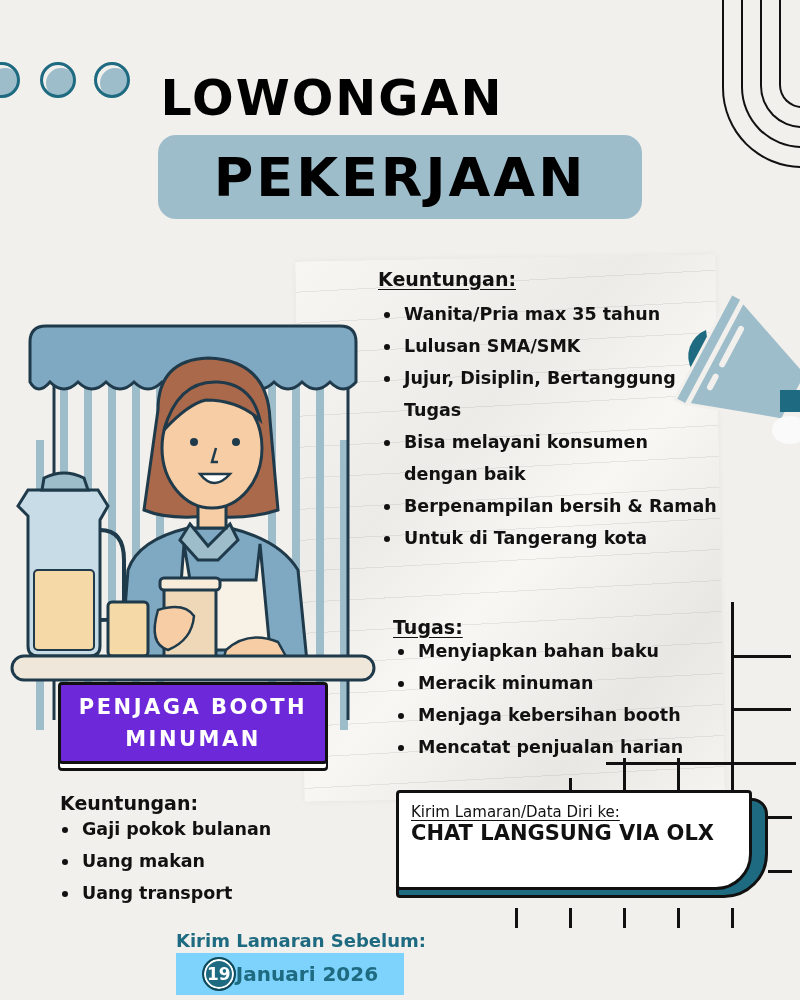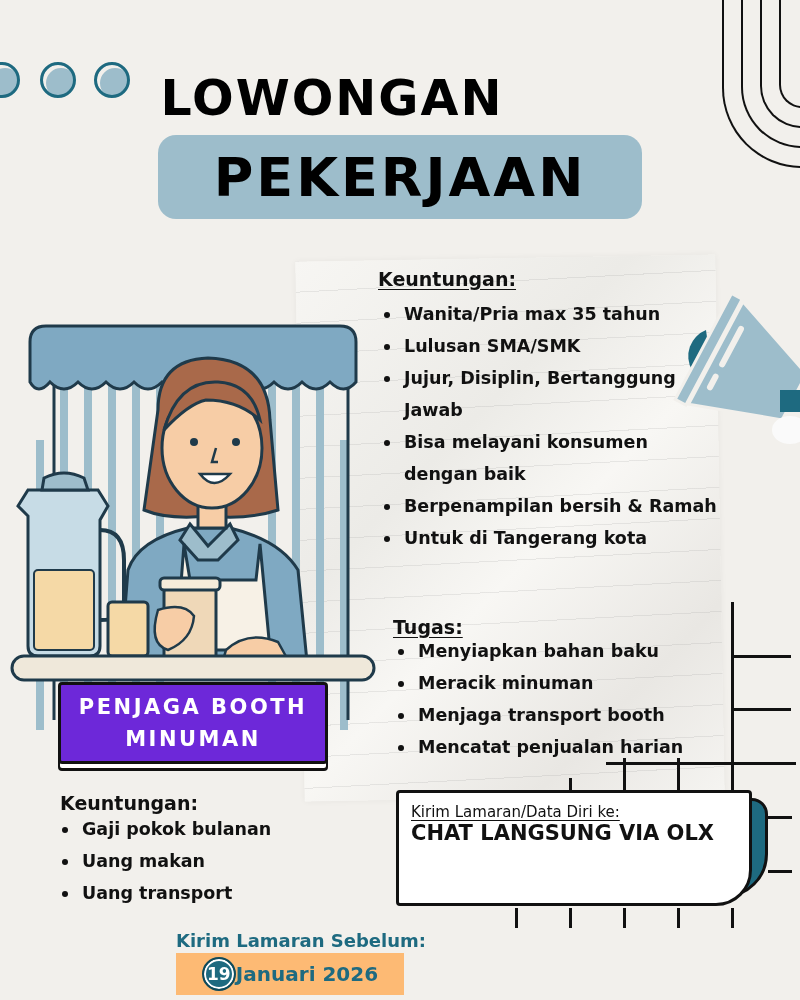--- a/index.html
+++ b/index.html
@@ -85,39 +85,39 @@
   .gl { position: absolute; background: #111; }
 
   .contact-card {
     position: absolute; left: 396px; top: 790px; width: 372px; height: 108px;
   }
   .contact-shadow {
     position: absolute; left: 0; top: 8px; width: 372px; height: 100px;
     background: #1e6a80; border: 3px solid #111; border-radius: 4px 16px 44px 4px;
   }
   .contact-front {
-    position: absolute; left: 0; top: 0; width: 356px; height: 116px;
+    position: absolute; left: 0; top: 0; width: 356px; height: 100px;
     background: #fff; border: 3px solid #111; border-radius: 4px 4px 36px 4px;
     padding: 10px 12px;
   }
   .contact-label {
     font-size: 15px; font-weight: normal; text-decoration: underline;
     text-underline-offset: 3px; color: #111;
   }
   .contact-value {
     font-size: 21px; font-weight: bold; color: #111;
   }
 
   .deadline-label {
     position: absolute; left: 176px; top: 930px; font-size: 18px;
     font-weight: bold; color: #1e6a80; text-align: right;
   }
   .deadline-box {
     position: absolute; left: 176px; top: 953px; width: 228px; height: 42px;
-    background: #fdba74; display: flex; align-items: center; justify-content: center; 
+    background: #7dd3fc; display: flex; align-items: center; justify-content: center; 
   }
   .day-circle {
     width: 34px; height: 34px; border-radius: 50%; background: #1e6a80;
     border: 2px solid #0f4a5a; box-shadow: inset 0 0 0 2px #fff;
     color: #fff; font-weight: bold; font-size: 17px;
     display: flex; align-items: center; justify-content: center;
   }
   .month-year { font-size: 20px; font-weight: bold; color: #1e6a80; }
 </style>
 </head>
@@ -150,21 +150,21 @@
     <rect x="58" y="100" width="6" height="18" rx="3" fill="#f2f0ec"></rect>
   </g>
   <rect x="118" y="110" width="22" height="22" fill="#1e6a80"></rect>
   <ellipse cx="128" cy="150" rx="18" ry="14" fill="#fafafa"></ellipse>
 </svg>
 
 <div class="section-h" style="left:378px; top:268px;">Keuntungan:</div>
 <ul class="list" style="left:380px; top:298px;">
   <li><span>Wanita/Pria max 35 tahun</span></li>
   <li><span>Lulusan SMA/SMK</span></li>
-  <li><span>Jujur, Disiplin, Bertanggung</span><span class="cont">Jawab</span></li>
+  <li><span>Jujur, Disiplin, Bertanggung</span><span class="cont">Tugas</span></li>
   <li><span>Bisa melayani konsumen</span><span class="cont">dengan baik</span></li>
   <li><span>Berpenampilan bersih &amp; Ramah</span></li>
   <li><span>Untuk di Tangerang kota</span></li>
 </ul>
 
 <svg class="illus" viewBox="0 0 368 452">
 
   <g fill="#9dbdcb">
     <rect x="28" y="120" width="8" height="290"></rect>
     <rect x="52" y="60" width="8" height="350"></rect>
@@ -234,21 +234,21 @@
   <div class="gl" style="left:569px; top:908px; width:3px; height:20px;"></div>
   <div class="gl" style="left:623px; top:908px; width:3px; height:20px;"></div>
   <div class="gl" style="left:677px; top:908px; width:3px; height:20px;"></div>
   <div class="gl" style="left:731px; top:908px; width:3px; height:20px;"></div>
 </div>
 
 <div class="section-h" style="left:393px; top:608px;margin-top:8px;">Tugas:</div>
 <ul class="list" style="left:394px; top:635px;">
   <li>Menyiapkan bahan baku</li>
   <li>Meracik minuman</li>
-  <li>Menjaga transport booth</li>
+  <li>Menjaga kebersihan booth</li>
   <li>Mencatat penjualan harian</li>
 </ul>
 
 <div class="section-h" style="left:60px; top:792px; text-decoration:none;">Keuntungan:</div>
 <ul class="list" style="left:58px; top:813px;">
   <li>Gaji pokok bulanan</li>
   <li>Uang makan</li>
   <li>Uang transport</li>
 </ul>
 

